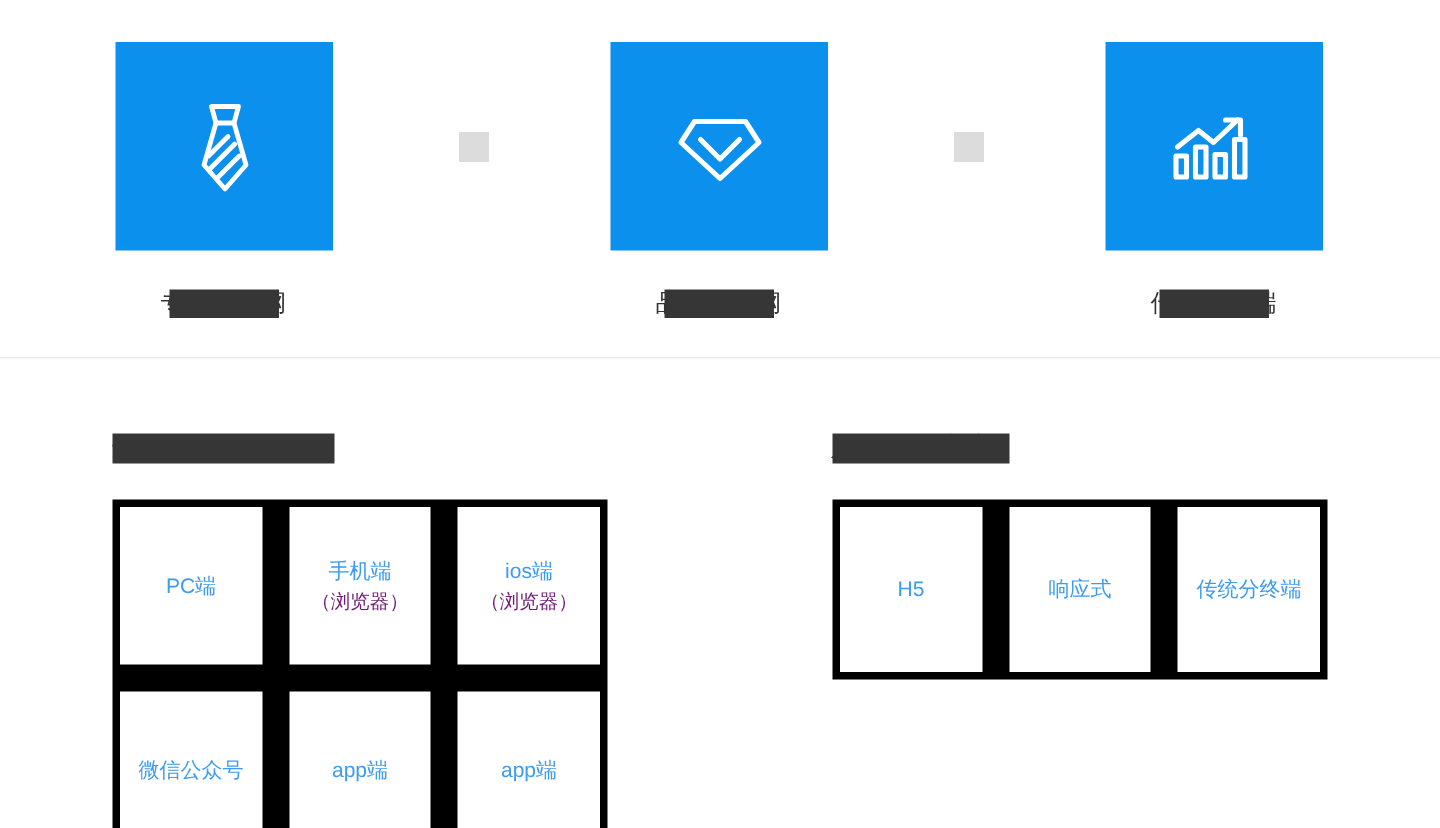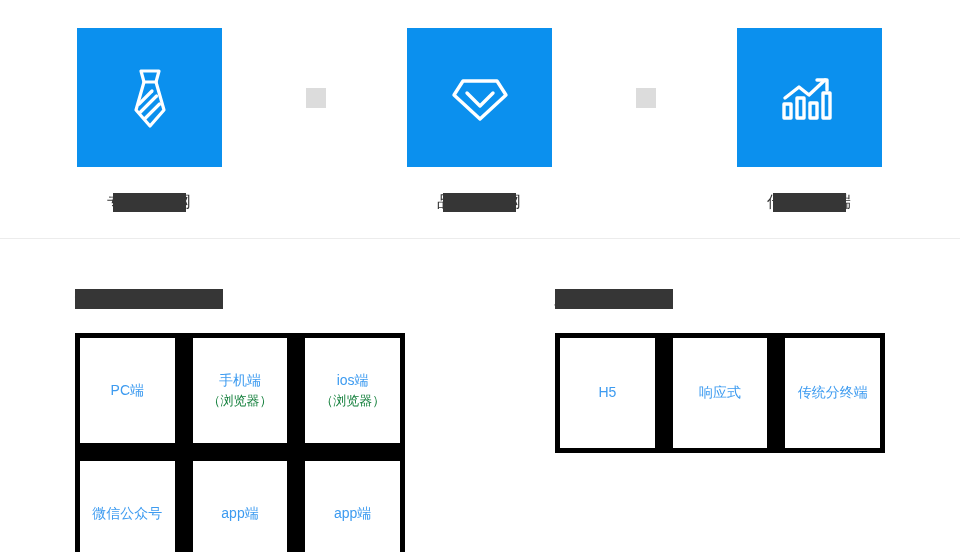--- a/index.html
+++ b/index.html
@@ -150,21 +150,21 @@
     box-sizing: border-box;
   }
   .cell-title {
     font-size: 14px;
     color: #3d9bf0;
     line-height: 1.55;
     white-space: nowrap;
   }
   .cell-sub {
     font-size: 13px;
-    color: #15803d;
+    color: #701a75;
     line-height: 1.55;
   }
 </style>
 </head>
 <body>
 
 <div class="top-section">
   <div class="feature-row">
 
     <div class="feature feat-1">

